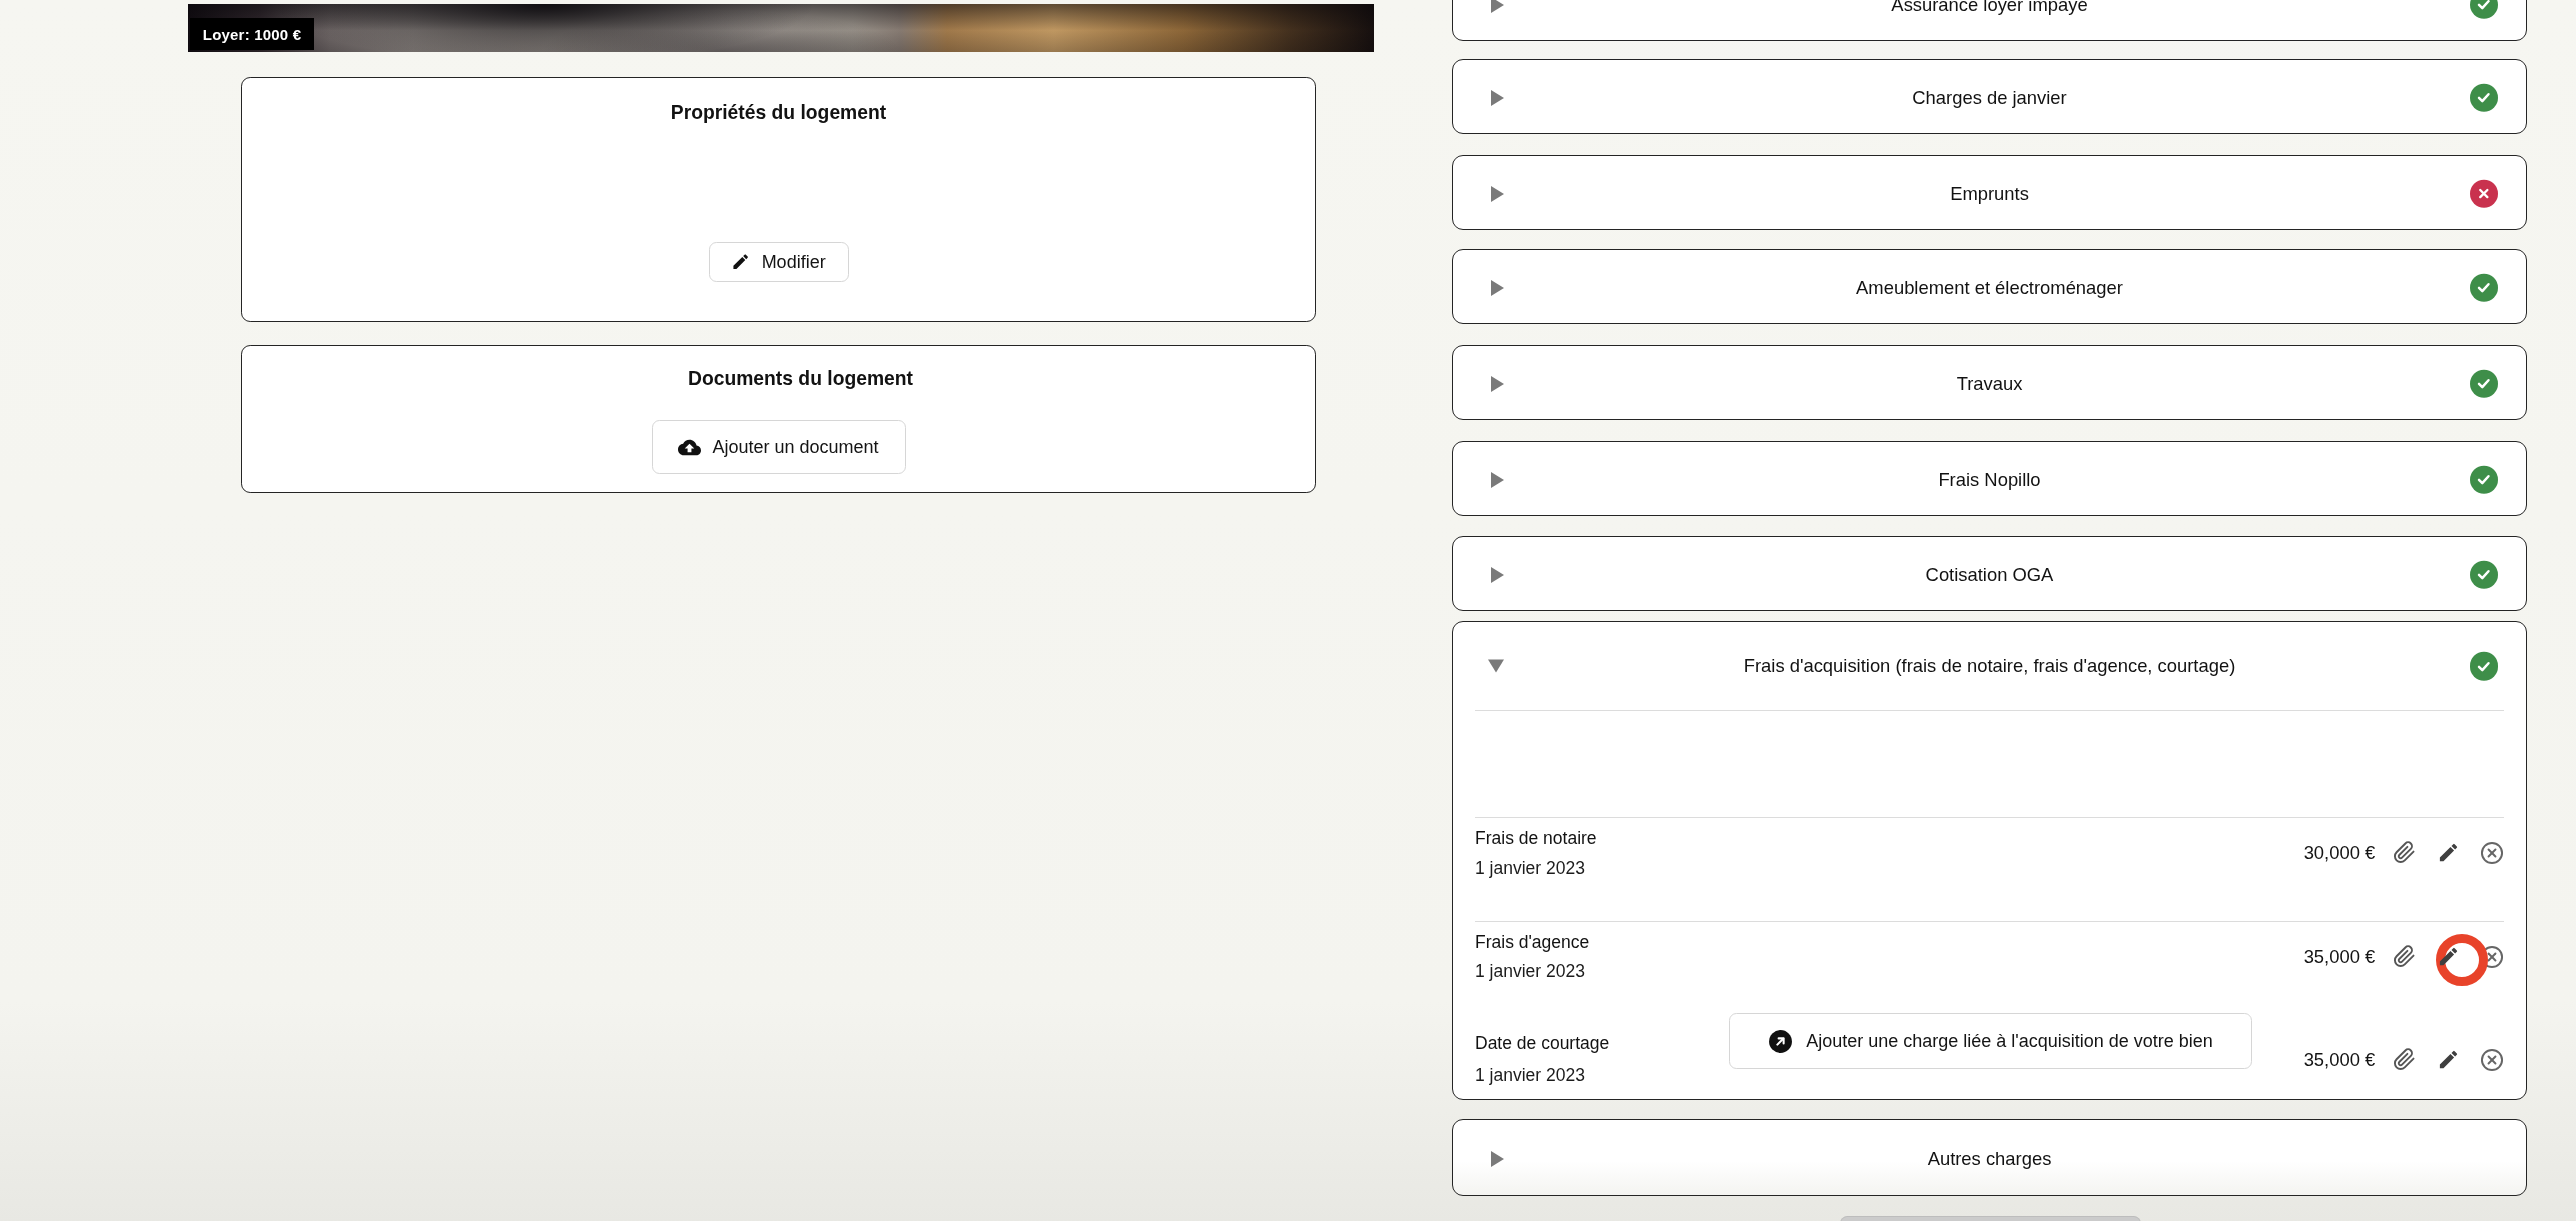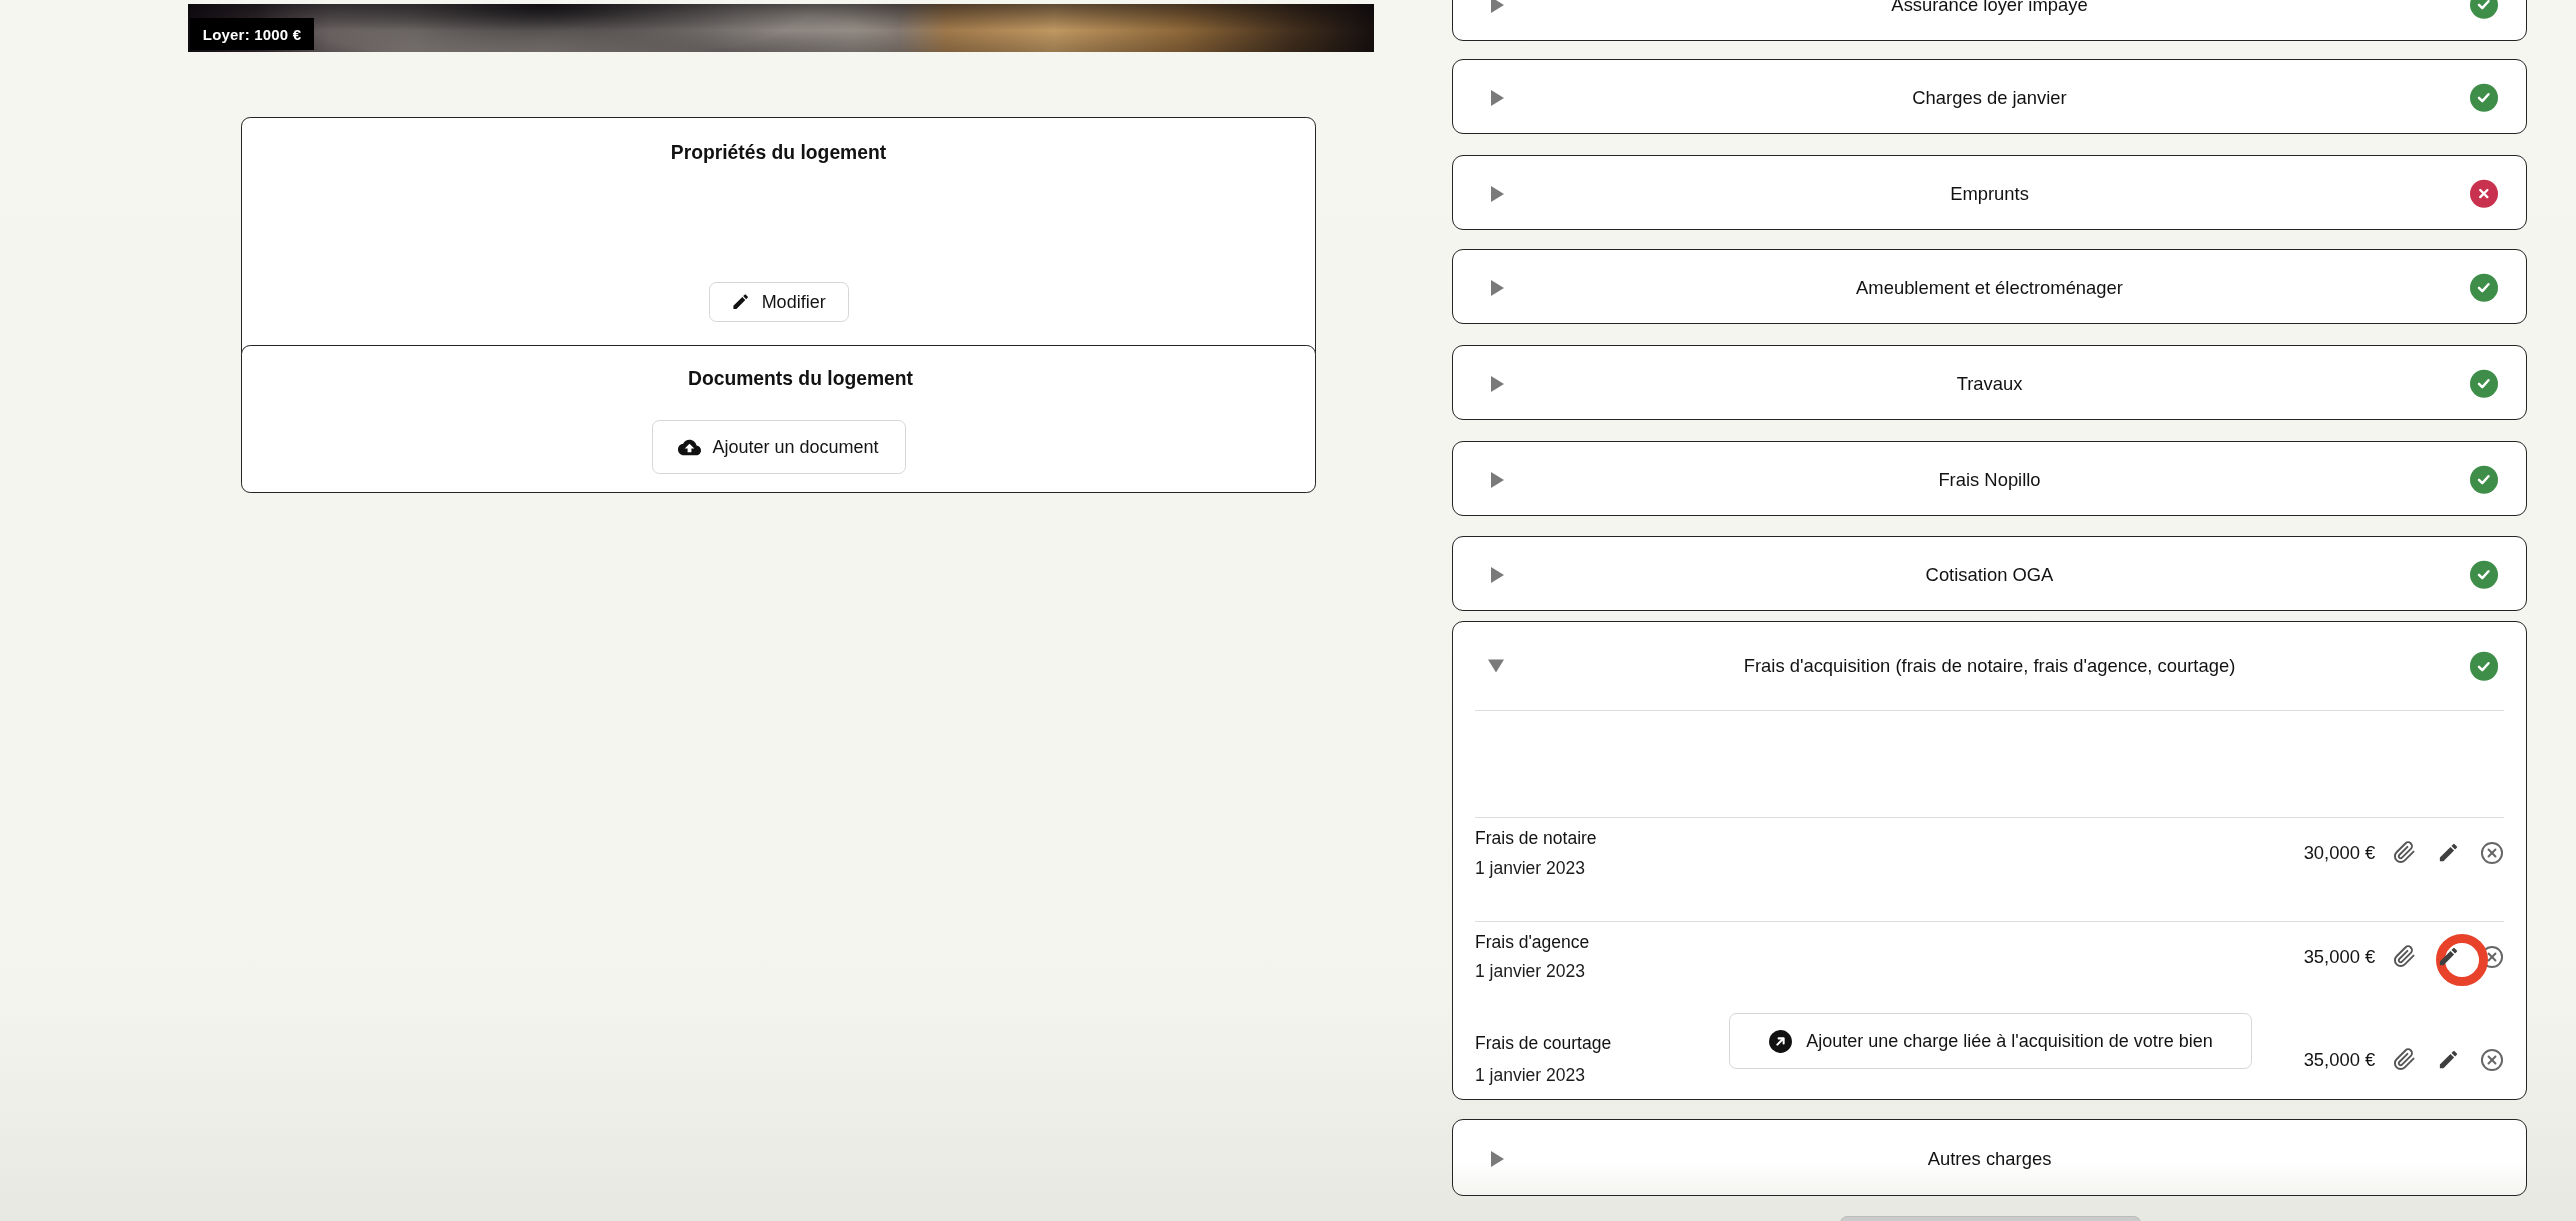--- a/index.html
+++ b/index.html
@@ -26,21 +26,21 @@
     background:#000; color:#fff;
     font-size:15px; font-weight:bold;
     padding:7.4px 13px; letter-spacing:0.2px;
   }
 
   .card {
     position:absolute; left:241px; width:1075px;
     background:#fff; border:0.9px solid #242424; border-radius:9.2px;
   }
   .card-title { text-align:center; font-size:19.3px; font-weight:bold; color:#121212; }
-  #properties-card { top:77px; height:245px;margin-top:40px; }
+  #properties-card { top:77px; height:245px; }
   #properties-card .card-title { margin-top:24px; }
   .prop-lines { width:fit-content; margin:26px auto 0 auto; }
   .prop-lines p { font-size:18px; line-height:28px; margin-bottom:13px; color:#1a1a1a; }
 
   .ghost-btn {
     display:flex; align-items:center; justify-content:center; gap:11px;
     background:#fff; border:0.9px solid #d6d6d6; border-radius:7.4px;
     font-size:18px; color:#141414; cursor:pointer;
   }
   #edit-btn { position:absolute; left:50%; transform:translateX(-50%); top:164px; width:140px; height:40px; }
@@ -297,21 +297,21 @@
             <line x1="8.8" y1="8.8" x2="15.2" y2="15.2"></line>
             <line x1="15.2" y1="8.8" x2="8.8" y2="15.2"></line>
           </svg>
       </span>
     </div>
   </div>
 
   <div class="divider" style="top:299px"></div>
 
   <div class="fee-row">
-    <div class="fee-name" style="top:319px">Frais de courtage</div>
+    <div class="fee-name" style="top:319px">Date de courtage</div>
     <div class="fee-date" style="top:351px">1 janvier 2023</div>
     <div class="fee-right" style="top:334px">
       <span class="fee-amount">35,000 €</span>
       <span class="icon-btn">
         <svg width="23" height="23" viewBox="0 0 24 24" fill="none" stroke="#555" stroke-width="2" stroke-linecap="round" stroke-linejoin="round">
             <path d="M21.44 11.05l-9.19 9.19a6 6 0 0 1-8.49-8.49l9.19-9.19a4 4 0 0 1 5.66 5.66l-9.2 9.19a2 2 0 0 1-2.83-2.83l8.49-8.48"></path>
           </svg>
       </span>
       <span class="icon-btn">
         <svg width="23" height="23" viewBox="0 0 24 24" fill="#3f3f3f">

